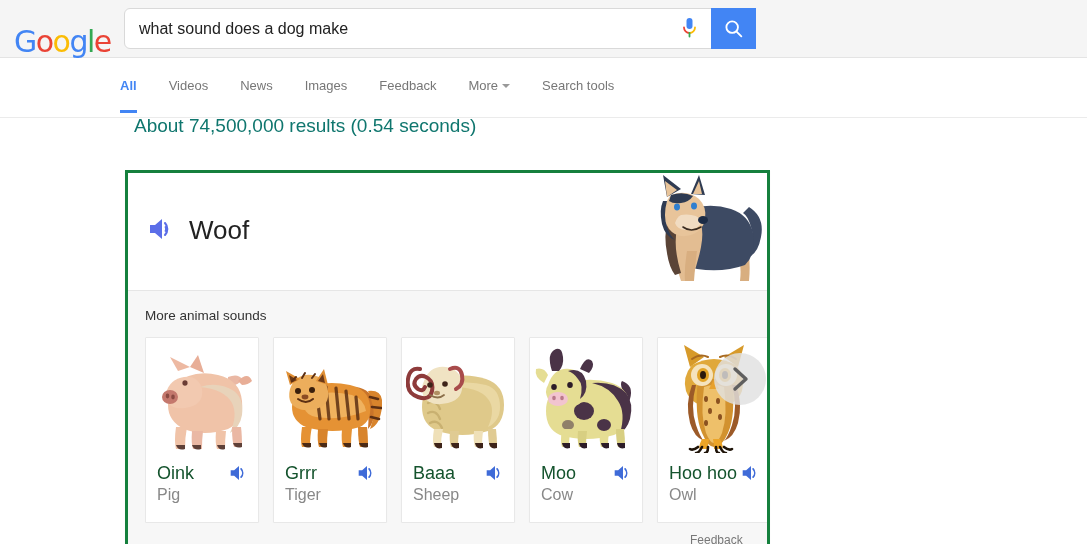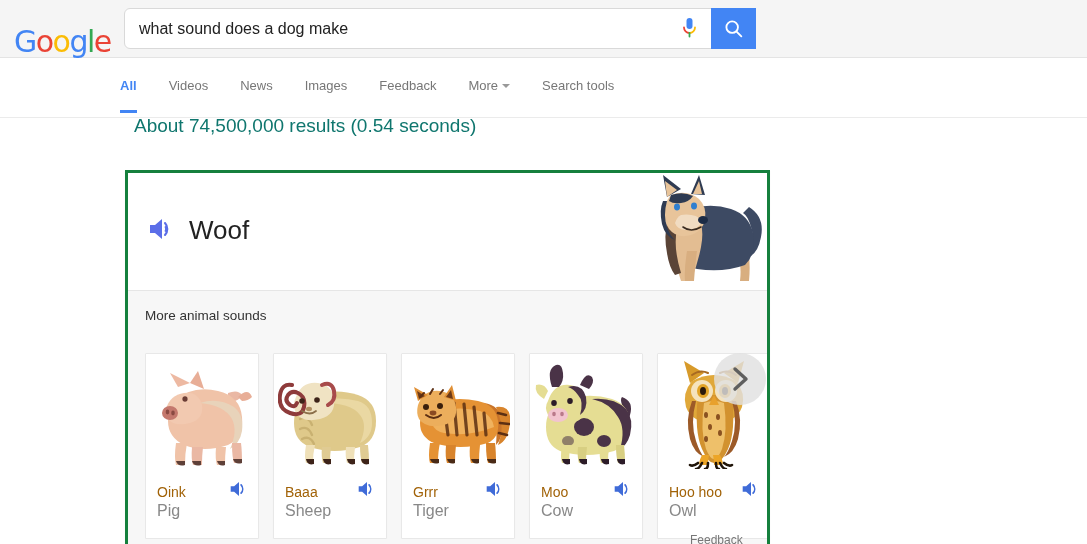--- a/index.html
+++ b/index.html
@@ -153,21 +153,21 @@
     background: #f7f7f7;
     border-top: 1px solid #e6e6e6;
     position: relative;
     padding: 17px 0 20px 0;
     min-height: 255px;
   }
   .more-title {
     font-size: 13.5px;
     color: #333;
     margin-left: 17px;
-    margin-bottom: 30px;
+    margin-bottom: 14px;
   }
   .cards-strip {
     position: relative;
     margin-left: 17px;
     display: flex;
     gap: 14px;
     overflow: hidden;
   }
   .animal-card {
     width: 114px;
@@ -185,22 +185,22 @@
     height: 118px;
     width: 100%;
     display: flex;
     align-items: center;
     justify-content: center;
     overflow: hidden;
   }
   .card-label {
     position: absolute;
     left: 11px; bottom: 38px;
-    font-size: 14px;
-    color: #a16207;
+    font-size: 18px;
+    color: #14532d;
   }
   .card-sub {
     position: absolute;
     left: 11px; bottom: 18px;
     font-size: 16px;
     color: #888;
   }
   .card-speaker {
     position: absolute;
     right: 9px; bottom: 36px;
@@ -342,53 +342,20 @@
             <path d="M16 52 q4 -14 18 -16 q14 -2 18 12 q2 14 -12 18 q-16 4 -22 -4 q-3 -5 -2 -10 Z" fill="#f2c9b0"></path>
             <ellipse cx="20" cy="56" rx="8" ry="7" fill="#c4786d"></ellipse>
             <ellipse cx="17.5" cy="55" rx="1.8" ry="2.4" fill="#8a4a42"></ellipse>
             <ellipse cx="23" cy="56" rx="1.8" ry="2.4" fill="#8a4a42"></ellipse>
             <ellipse cx="35" cy="42" rx="2.6" ry="2.8" fill="#6b3d35"></ellipse>
             <path d="M88 40 q10 -10 14 0 q-4 4 -10 4 Z" fill="#e8ae97"></path>
           </svg>
         </div>
         <div class="card-label">Oink</div>
         <div class="card-sub">Pig</div>
-        <span class="card-speaker">
-          <svg width="20" height="18" viewBox="0 0 28 26">
-            <path d="M2 9 h5 L14 3 v20 L7 17 H2 Z" fill="#3f6bd8"></path>
-            <path d="M17 7 a9 9 0 0 1 0 12" stroke="#3f6bd8" stroke-width="2.4" fill="none" stroke-linecap="round"></path>
-          </svg>
-        </span>
-      </div>
-
-      <div class="animal-card">
-        <div class="animal-art">
-          <svg width="104" height="112" viewBox="0 0 104 112">
-            <path d="M30 40 q26 -10 50 -2 q18 6 18 26 q0 20 -16 26 q-26 8 -50 0 q-16 -6 -16 -24 q0 -18 14 -26 Z" fill="#dfc98a"></path>
-            <path d="M34 46 q24 -8 46 -2 q14 4 14 22 q0 14 -12 20 q8 -18 0 -28 q-10 -14 -48 -12 Z" fill="#ead8a3"></path>
-            <path d="M22 62 q8 -4 12 6 M22 72 q8 -4 12 6 M24 82 q8 -4 12 5" stroke="#c9b171" stroke-width="2.4" fill="none" stroke-linecap="round"></path>
-            <path d="M28 88 q-2 12 0 18 l7 0 q0 -10 2 -18 Z" fill="#efe0b8"></path>
-            <path d="M44 90 q-1 10 1 16 l7 0 q0 -8 1 -16 Z" fill="#e0cb93"></path>
-            <path d="M68 90 q-1 10 1 16 l7 0 q0 -8 1 -16 Z" fill="#efe0b8"></path>
-            <path d="M82 88 q0 12 2 18 l7 0 q0 -10 -1 -18 Z" fill="#e0cb93"></path>
-            <path d="M28 102 q1 7 8 5 l0 -5 Z" fill="#3d2319"></path>
-            <path d="M45 102 q1 7 8 5 l0 -5 Z" fill="#3d2319"></path>
-            <path d="M69 102 q1 7 8 5 l0 -5 Z" fill="#3d2319"></path>
-            <path d="M83 102 q1 7 8 5 l0 -5 Z" fill="#3d2319"></path>
-            <path d="M18 40 q6 -16 22 -14 q14 2 16 16 q2 16 -14 20 q-18 4 -24 -6 q-4 -8 0 -16 Z" fill="#f0e3c3"></path>
-            <path d="M14 28 q-10 -2 -12 10 q-2 14 10 18 q12 4 14 -6 q2 -10 -6 -14 q-6 -3 -10 2 q-4 6 2 10 q5 3 7 -2" stroke="#8e3b3b" stroke-width="4" fill="none" stroke-linecap="round"></path>
-            <path d="M44 28 q10 -4 12 6 q2 10 -6 14" stroke="#a84b4b" stroke-width="4" fill="none" stroke-linecap="round"></path>
-            <ellipse cx="24" cy="44" rx="2.8" ry="2.8" fill="#3d2319"></ellipse>
-            <ellipse cx="39" cy="43" rx="2.8" ry="2.8" fill="#3d2319"></ellipse>
-            <path d="M24 54 q8 5 14 0" stroke="#8b6f4a" stroke-width="1.8" fill="none" stroke-linecap="round"></path>
-            <ellipse cx="31" cy="52" rx="3" ry="2.2" fill="#b08f62"></ellipse>
-          </svg>
-        </div>
-        <div class="card-label">Baaa</div>
-        <div class="card-sub">Sheep</div>
         <span class="card-speaker">
           <svg width="20" height="18" viewBox="0 0 28 26">
             <path d="M2 9 h5 L14 3 v20 L7 17 H2 Z" fill="#3f6bd8"></path>
             <path d="M17 7 a9 9 0 0 1 0 12" stroke="#3f6bd8" stroke-width="2.4" fill="none" stroke-linecap="round"></path>
           </svg>
         </span>
       </div>
 
       <div class="animal-card">
         <div class="animal-art">
@@ -425,20 +392,53 @@
           <svg width="20" height="18" viewBox="0 0 28 26">
             <path d="M2 9 h5 L14 3 v20 L7 17 H2 Z" fill="#3f6bd8"></path>
             <path d="M17 7 a9 9 0 0 1 0 12" stroke="#3f6bd8" stroke-width="2.4" fill="none" stroke-linecap="round"></path>
           </svg>
         </span>
       </div>
 
       <div class="animal-card">
         <div class="animal-art">
           <svg width="104" height="112" viewBox="0 0 104 112">
+            <path d="M30 40 q26 -10 50 -2 q18 6 18 26 q0 20 -16 26 q-26 8 -50 0 q-16 -6 -16 -24 q0 -18 14 -26 Z" fill="#dfc98a"></path>
+            <path d="M34 46 q24 -8 46 -2 q14 4 14 22 q0 14 -12 20 q8 -18 0 -28 q-10 -14 -48 -12 Z" fill="#ead8a3"></path>
+            <path d="M22 62 q8 -4 12 6 M22 72 q8 -4 12 6 M24 82 q8 -4 12 5" stroke="#c9b171" stroke-width="2.4" fill="none" stroke-linecap="round"></path>
+            <path d="M28 88 q-2 12 0 18 l7 0 q0 -10 2 -18 Z" fill="#efe0b8"></path>
+            <path d="M44 90 q-1 10 1 16 l7 0 q0 -8 1 -16 Z" fill="#e0cb93"></path>
+            <path d="M68 90 q-1 10 1 16 l7 0 q0 -8 1 -16 Z" fill="#efe0b8"></path>
+            <path d="M82 88 q0 12 2 18 l7 0 q0 -10 -1 -18 Z" fill="#e0cb93"></path>
+            <path d="M28 102 q1 7 8 5 l0 -5 Z" fill="#3d2319"></path>
+            <path d="M45 102 q1 7 8 5 l0 -5 Z" fill="#3d2319"></path>
+            <path d="M69 102 q1 7 8 5 l0 -5 Z" fill="#3d2319"></path>
+            <path d="M83 102 q1 7 8 5 l0 -5 Z" fill="#3d2319"></path>
+            <path d="M18 40 q6 -16 22 -14 q14 2 16 16 q2 16 -14 20 q-18 4 -24 -6 q-4 -8 0 -16 Z" fill="#f0e3c3"></path>
+            <path d="M14 28 q-10 -2 -12 10 q-2 14 10 18 q12 4 14 -6 q2 -10 -6 -14 q-6 -3 -10 2 q-4 6 2 10 q5 3 7 -2" stroke="#8e3b3b" stroke-width="4" fill="none" stroke-linecap="round"></path>
+            <path d="M44 28 q10 -4 12 6 q2 10 -6 14" stroke="#a84b4b" stroke-width="4" fill="none" stroke-linecap="round"></path>
+            <ellipse cx="24" cy="44" rx="2.8" ry="2.8" fill="#3d2319"></ellipse>
+            <ellipse cx="39" cy="43" rx="2.8" ry="2.8" fill="#3d2319"></ellipse>
+            <path d="M24 54 q8 5 14 0" stroke="#8b6f4a" stroke-width="1.8" fill="none" stroke-linecap="round"></path>
+            <ellipse cx="31" cy="52" rx="3" ry="2.2" fill="#b08f62"></ellipse>
+          </svg>
+        </div>
+        <div class="card-label">Baaa</div>
+        <div class="card-sub">Sheep</div>
+        <span class="card-speaker">
+          <svg width="20" height="18" viewBox="0 0 28 26">
+            <path d="M2 9 h5 L14 3 v20 L7 17 H2 Z" fill="#3f6bd8"></path>
+            <path d="M17 7 a9 9 0 0 1 0 12" stroke="#3f6bd8" stroke-width="2.4" fill="none" stroke-linecap="round"></path>
+          </svg>
+        </span>
+      </div>
+
+      <div class="animal-card">
+        <div class="animal-art">
+          <svg width="104" height="112" viewBox="0 0 104 112">
             <path d="M88 40 q12 4 8 18 q-3 10 -8 12 q4 -14 0 -22 q-2 -6 0 -8 Z" fill="#4a3347"></path>
             <path d="M24 46 q26 -12 54 -4 q18 6 18 26 q0 20 -16 26 q-28 8 -54 0 q-14 -6 -14 -24 q0 -16 12 -24 Z" fill="#e5dd93"></path>
             <path d="M58 42 q22 -2 34 10 q8 10 4 26 q-3 10 -10 14 q6 -20 -2 -32 q-8 -14 -26 -18 Z" fill="#4a3347"></path>
             <ellipse cx="50" cy="70" rx="10" ry="9" fill="#4a3347"></ellipse>
             <ellipse cx="70" cy="84" rx="7" ry="6" fill="#4a3347"></ellipse>
             <ellipse cx="34" cy="84" rx="6" ry="5" fill="#4a3347" opacity="0.55"></ellipse>
             <path d="M28 88 q-2 12 0 18 l7 0 q0 -10 2 -18 Z" fill="#e5dd93"></path>
             <path d="M44 90 q-1 10 1 16 l7 0 q0 -8 1 -16 Z" fill="#d8cf82"></path>
             <path d="M66 90 q-1 10 1 16 l7 0 q0 -8 1 -16 Z" fill="#e5dd93"></path>
             <path d="M82 88 q0 12 2 18 l7 0 q0 -10 -1 -18 Z" fill="#d8cf82"></path>

